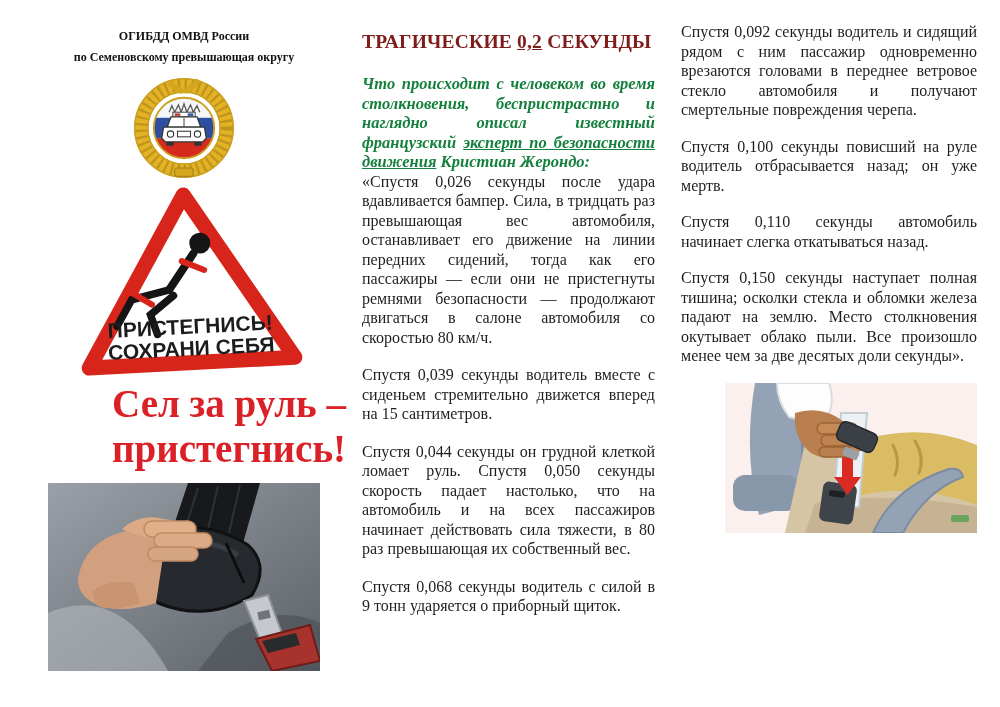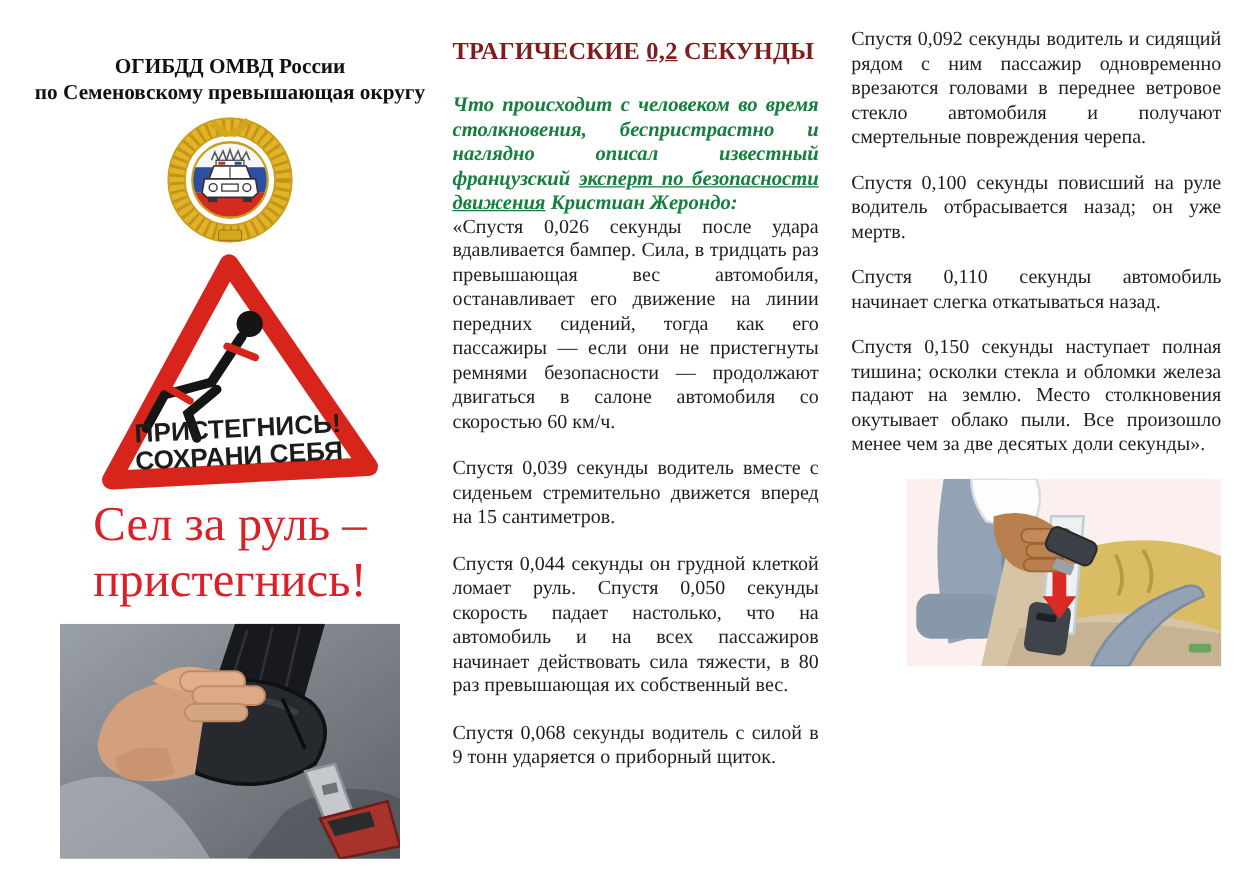--- a/index.html
+++ b/index.html
@@ -3,24 +3,24 @@
 <meta charset="utf-8">
 <style>
   html,body{margin:0;padding:0;background:#ffffff;}
   #page{position:relative;width:1000px;height:707px;background:#ffffff;overflow:hidden;
         font-family:"Liberation Serif", serif;color:#1e1e20;}
   .col{position:absolute;top:0;}
   #left-col{left:22px;top:26px;width:324px;text-align:center;}
   #mid-col{left:362px;top:24px;width:293px;}
   #right-col{left:681px;top:22px;width:296px;}
 
-  .org-name{font-weight:700;font-size:17px;line-height:21px;color:#111;margin-top:16px;}
+  .org-name{font-weight:700;font-size:12px;line-height:21px;color:#111;}
   .emblem{display:block;margin:7px auto 0;}
   .sign{display:block;margin:0 auto;}
-  .slogan{font-weight:400;font-size:39px;line-height:45px;margin-top:4px;color:#da2128;}
+  .slogan{font-weight:700;font-size:39px;line-height:45px;margin-top:4px;color:#da2128;text-align:right;}
   .photo{display:block;margin:12px auto 0;}
 
   .mid-title{margin:6px 0 0;font-weight:700;font-size:19.5px;line-height:24px;color:#7f1d1d;letter-spacing:.2px;}
   .mid-title .u{text-decoration:underline;}
   .intro{margin:20px 0 0;font-style:italic;font-weight:700;font-size:16.5px;line-height:19.5px;
          color:#15803d;text-align:justify;}
   .intro .u{text-decoration:underline;}
   p.body{font-size:16px;line-height:19.5px;text-align:justify;margin:0 0 18px;}
   #mid-col p.body:first-of-type{margin-top:22px;}
   #right-col p.body{margin-bottom:17px;}
@@ -135,21 +135,21 @@
         <path d="M44,108 Q60,96 86,100 L92,120 Q64,130 48,122 Z" fill="#c9946f"></path>
       </g>
     </svg>
   </div>
 
   <div id="mid-col" class="col">
     <h2 class="mid-title"><span>ТРАГИЧЕСКИЕ </span><span class="u">0,2</span><span> СЕКУНДЫ</span></h2>
 
     <p class="intro"><span>Что происходит с человеком во время столкновения, беспристрастно и наглядно описал известный французский </span><span class="u">эксперт по безопасности движения</span><span> Кристиан Жерондо:</span></p>
 
-    <p class="body">«Спустя 0,026 секунды после удара вдавливается бампер. Сила, в тридцать раз превышающая вес автомобиля, останавливает его движение на линии передних сидений, тогда как его пассажиры — если они не пристегнуты ремнями безопасности — продолжают двигаться в салоне автомобиля со скоростью 60 км/ч.</p>
+    <p class="body">«Спустя 0,026 секунды после удара вдавливается бампер. Сила, в тридцать раз превышающая вес автомобиля, останавливает его движение на линии передних сидений, тогда как его пассажиры — если они не пристегнуты ремнями безопасности — продолжают двигаться в салоне автомобиля со скоростью 80 км/ч.</p>
     <p class="body">Спустя 0,039 секунды водитель вместе с сиденьем стремительно движется вперед на 15 сантиметров.</p>
     <p class="body">Спустя 0,044 секунды он грудной клеткой ломает руль. Спустя 0,050 секунды скорость падает настолько, что на автомобиль и на всех пассажиров начинает действовать сила тяжести, в 80 раз превышающая их собственный вес.</p>
     <p class="body">Спустя 0,068 секунды водитель с силой в 9 тонн ударяется о приборный щиток.</p>
   </div>
 
   <div id="right-col" class="col">
     <p class="body">Спустя 0,092 секунды водитель и сидящий рядом с ним пассажир одновременно врезаются головами в переднее ветровое стекло автомобиля и получают смертельные повреждения черепа.</p>
     <p class="body">Спустя 0,100 секунды повисший на руле водитель отбрасывается назад; он уже мертв.</p>
     <p class="body">Спустя 0,110 секунды автомобиль начинает слегка откатываться назад.</p>
     <p class="body">Спустя 0,150 секунды наступает полная тишина; осколки стекла и обломки железа падают на землю. Место столкновения окутывает облако пыли. Все произошло менее чем за две десятых доли секунды».</p>

